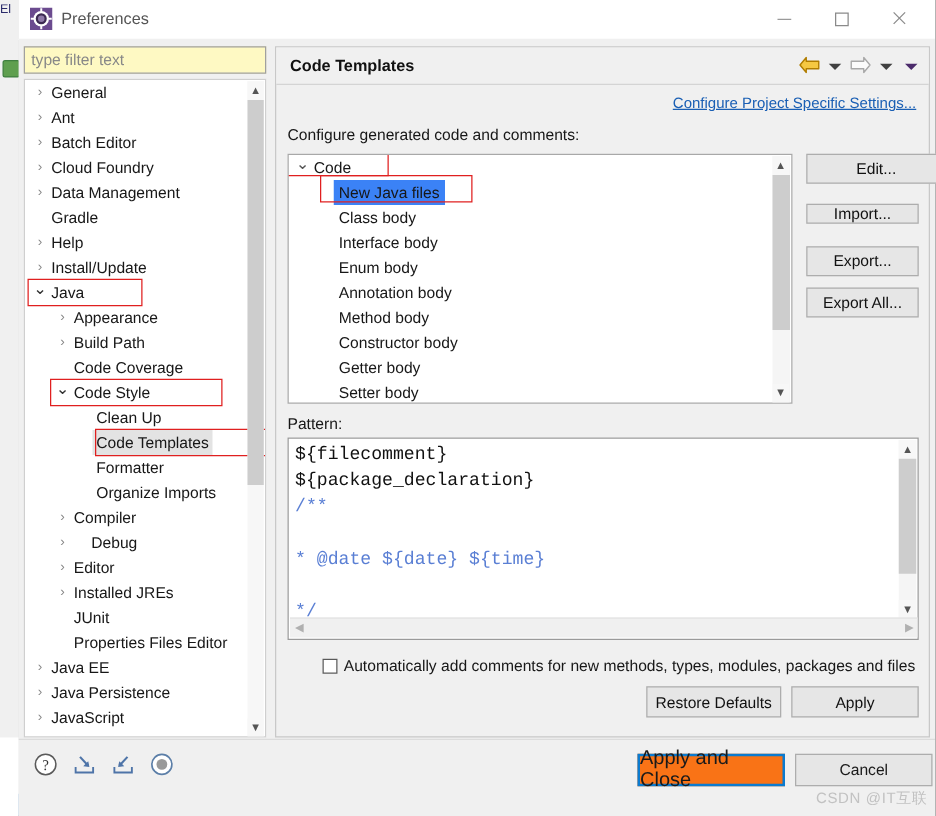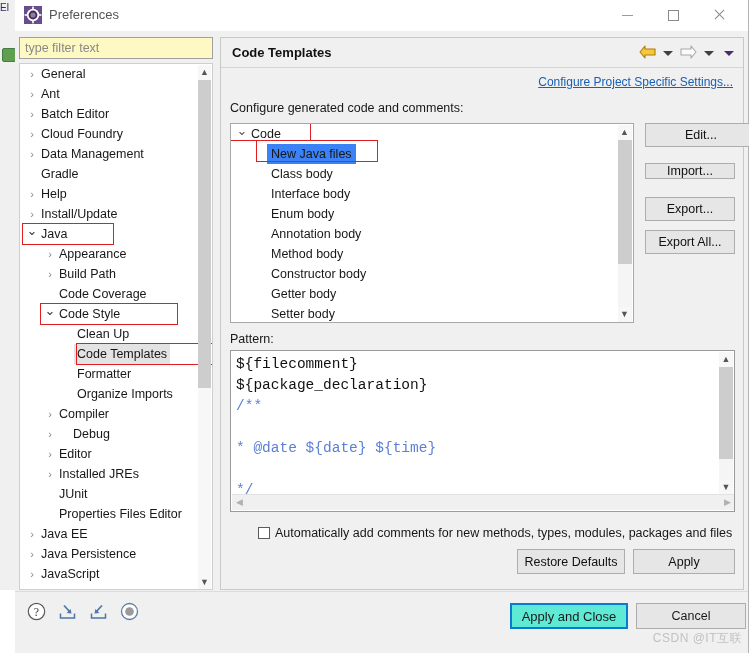--- a/index.html
+++ b/index.html
@@ -177,22 +177,22 @@
 
   
   .footer{
     position:absolute;left:0;top:591px;width:733px;height:62px;background:#f0f0f0;
     border-top:1px solid #dcdcdc;
   }
   .foot-icons{position:absolute;left:11px;top:9px;display:flex;align-items:center;gap:10px;}
   .ficon{width:21px;height:21px;display:block;}
   .btn-applyclose{
     position:absolute;left:495px;top:11px;width:118px;height:26px;
-    background:#5eead4;border:2px solid #0a7bd0;box-sizing:border-box;
-    font-size:13px;display:flex;align-items:center;justify-content:center;cursor:default;
+    background:#f97316;border:2px solid #0a7bd0;box-sizing:border-box;
+    font-size:16px;display:flex;align-items:center;justify-content:center;cursor:default;
   }
   .btn-cancel{
     position:absolute;left:621px;top:11px;width:110px;height:26px;
     background:#e6e6e6;border:1px solid #adadad;box-sizing:border-box;
     font-size:12.5px;display:flex;align-items:center;justify-content:center;cursor:default;
   }
   .watermark{
     position:absolute;right:6px;top:38px;font-size:12px;color:#c2c2c2;
     font-family:"Liberation Sans",sans-serif;letter-spacing:.5px;
   }

